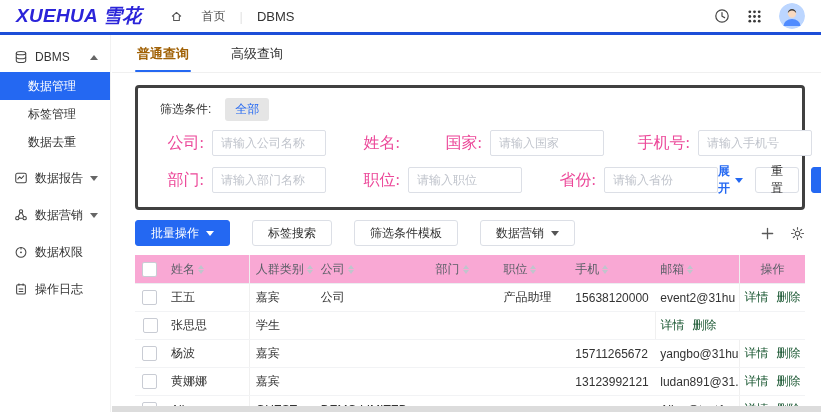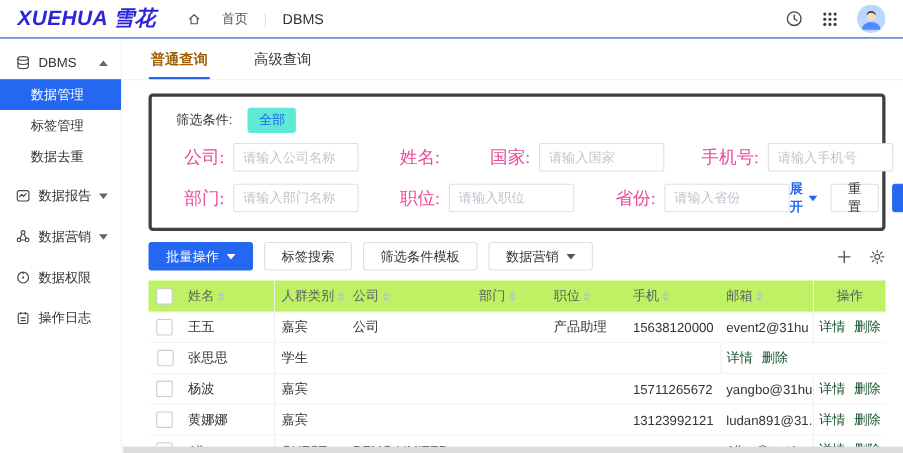--- a/index.html
+++ b/index.html
@@ -1,20 +1,20 @@
 <!DOCTYPE html>
 <html><head>
 <meta charset="utf-8">
 <style>
   html,body{margin:0;padding:0;}
   body{width:821px;height:412px;position:relative;overflow:hidden;background:#fff;
        font-family:"Liberation Sans",sans-serif;color:#333;}
   
   .hdr{position:absolute;top:0;left:0;right:0;height:35px;display:flex;align-items:center;
-       padding:0 16px;box-sizing:border-box;border-bottom:1px solid #1d4ed8;background:#fff;z-index:5;}
+       padding:0 16px;box-sizing:border-box;border-bottom:3px solid #1d4ed8;background:#fff;z-index:5;}
   .logo{font-size:19px;font-weight:800;font-style:italic;color:#2b24d9;letter-spacing:.3px;white-space:nowrap;}
   .nav-home{display:flex;align-items:center;gap:19px;margin-left:28px;font-size:12px;color:#555;cursor:pointer;}
   .hdr-div{color:#e3e3e3;margin:0 14px;font-size:13px;}
   .crumb{font-size:13px;color:#333;}
   .hdr-right{margin-left:auto;display:flex;align-items:center;gap:17px;}
   .avatar{width:26px;height:26px;border-radius:50%;overflow:hidden;display:block;}
   
   .sidebar{position:absolute;top:35px;left:0;bottom:0;width:111px;background:#fff;
            border-right:1px solid #f2f2f2;box-sizing:border-box;font-size:12px;z-index:4;}
   .side-root{height:30px;display:flex;align-items:center;padding:0 12px 0 14px;gap:7px;color:#333;cursor:pointer;margin-top:7px;}
@@ -28,45 +28,45 @@
   .sicon{display:flex;align-items:center;color:#444;}
   
   .main{position:absolute;top:35px;left:112px;right:0;bottom:0;background:#fff;}
   .tabbar{height:37px;display:flex;align-items:center;gap:42px;padding-left:25px;border-bottom:1px solid #f0f0f0;}
   .tab{font-size:13px;color:#333;height:37px;display:flex;align-items:center;position:relative;cursor:pointer;}
   .tab.active{color:#a16207;font-weight:700;}
   .tab.active::after{content:"";position:absolute;left:-2px;right:-2px;bottom:0;height:2px;background:#2468f2;border-radius:1px;}
   
   .fpanel{margin:12px 16px 0 23px;border:3px solid #404040;border-radius:4px;padding:8px 12px 8px 8px;}
   .cond-row{display:flex;align-items:center;gap:14px;font-size:12px;margin:2px 0 9px 14px;}
-  .tag{background:#5eead4;color:#2468f2;font-size:12px;padding:3px 10px;border-radius:3px;cursor:pointer;}
+  .tag{background:#e5e5e5;color:#2468f2;font-size:12px;padding:3px 10px;border-radius:3px;cursor:pointer;}
   .frow{display:flex;align-items:center;margin-bottom:7px;}
   .frow:last-child{margin-bottom:2px;}
   .fg{display:flex;align-items:center;}
   .fg label{font-size:16px;color:#ec4899;text-align:right;margin-right:8px;font-family:Liberation Serif, serif;}
   .lw1{width:58px;} .lw2{width:44px;margin-left:30px;} .lw3{width:44px;margin-left:30px;} .lw4{width:56px;margin-left:30px;}
   .txt{width:96px;height:24px;border:1px solid #dcdfe6;border-radius:2px;padding:0 8px;font-size:12px;
        color:#333;outline:none;font-family:"Liberation Sans",sans-serif;}
   .txt::placeholder{color:#c0c4cc;}
   .factions{margin-left:auto;display:flex;align-items:center;gap:12px;}
   .link-expand{display:flex;align-items:center;gap:5px;color:#2468f2;font-size:12px;font-weight:600;cursor:pointer;}
   .link-expand .caret-down{border-top-color:#2468f2;}
   .btn{height:26px;padding:0 15px;border:1px solid #dcdfe6;border-radius:3px;background:#fff;font-size:12px;
        color:#333;display:inline-flex;align-items:center;gap:7px;cursor:pointer;font-family:"Liberation Sans",sans-serif;}
   .btn-primary{background:#2468f2;border-color:#2468f2;color:#fff;}
   .btn .caret-down{border-top-color:#555;}
   .btn-primary .caret-down{border-top-color:#fff;}
   
-  .toolbar{margin:10px 16px 0 23px;display:flex;align-items:center;gap:10px;}
+  .toolbar{margin:10px 16px 0 23px;display:flex;align-items:center;gap:22px;}
   .tb-icons{margin-left:auto;display:flex;align-items:center;gap:15px;color:#595959;}
   .tb-icons .ic{cursor:pointer;display:flex;align-items:center;}
   
   .table{margin:9px 16px 0 23px;font-size:12px;}
   .tr{display:flex;align-items:center;height:27px;border-bottom:1px solid #f2f3f5;background:#fff;}
-  .tr.thead{background:#bef264;height:28px;color:#595e66;border-bottom:1px solid #eceef1;}
+  .tr.thead{background:#f9a8d4;height:28px;color:#595e66;border-bottom:1px solid #eceef1;}
   .td{box-sizing:border-box;padding:0 6px;white-space:nowrap;overflow:hidden;display:flex;align-items:center;height:100%;}
   .c-check{width:30px;justify-content:center;}
   .c-name{width:85px;border-right:1px solid #f0f0f0;}
   .c-cat{width:65px;}
   .c-comp{width:115px;}
   .c-dept{width:60px;}
   .c-pos{width:80px;padding-left:14px;}
   .c-phone{width:85px;}
   .c-email{width:85px;}
   .c-act{width:66px;border-left:1px solid #f0f0f0;justify-content:center;gap:8px;}

